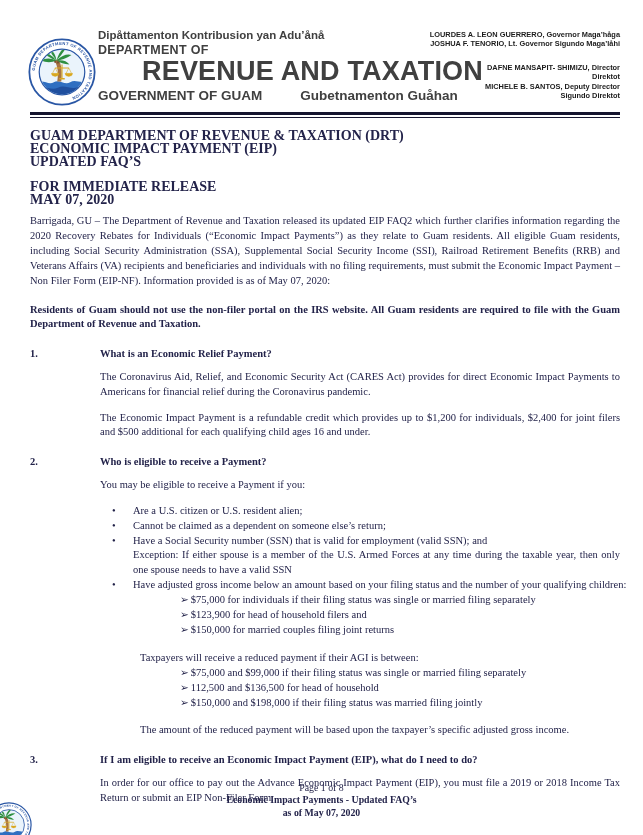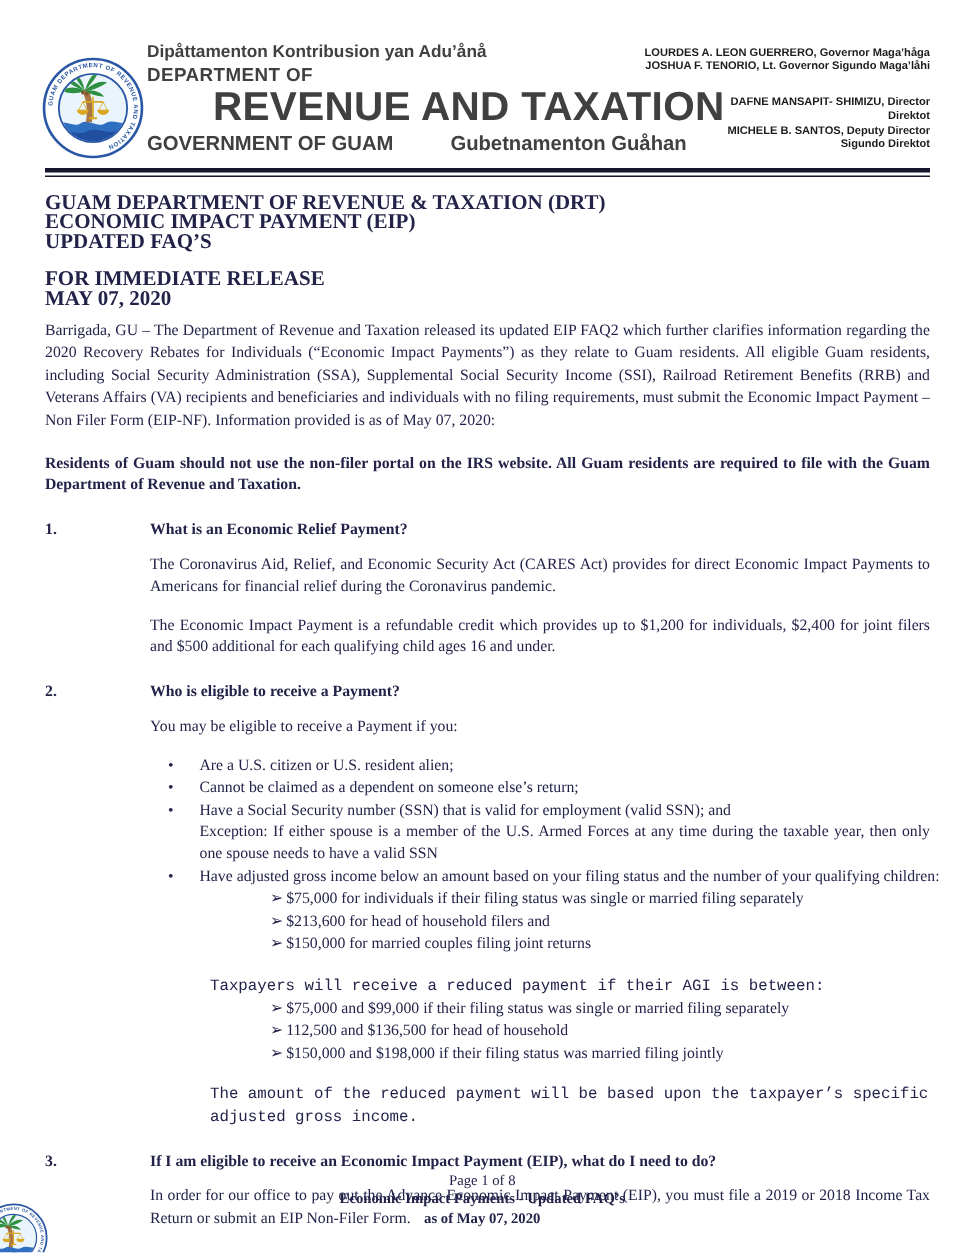--- a/index.html
+++ b/index.html
@@ -29,21 +29,21 @@
   .qnum{position:absolute;left:0;}
   .ans{margin-left:70px;margin-top:8px;text-align:justify;}
   .lead{margin-left:70px;margin-top:8px;}
   .brow{display:flex;margin-left:82px;}
   .bdot{width:21px;flex:none;}
   .btxt{flex:1;text-align:justify;}
   .nowrap .btxt{white-space:nowrap;text-align:left;}
   .exception{margin-left:103px;text-align:justify;}
   .srow{margin-left:150px;}
   .arr{margin-right:2px;}
-  .mid{margin-left:110px;margin-top:13px;font-family:Liberation Mono, monospace;}
+  .mid{margin-left:110px;margin-top:13px;}
   
   .footer{position:absolute;left:0;right:0;top:782px;text-align:center;font-size:9.8px;line-height:12.4px;}
   .footer .b{font-weight:bold;}
   .svg-defs{position:absolute;width:0;height:0;}
 </style>
 </head>
 <body>
 
 <div class="page">
 
@@ -156,21 +156,21 @@
     <div class="exception">Exception: If either spouse is a member of the U.S. Armed Forces at any time during the taxable year, then only one spouse needs to have a valid SSN</div>
     <div class="brow nowrap">
       <span class="bdot">•</span>
       <span class="btxt">Have adjusted gross income below an amount based on your filing status and the number of your qualifying children:</span>
     </div>
 
     <div class="srow">
       <span class="arr">➢</span><span>$75,000 for individuals if their filing status was single or married filing separately</span>
     </div>
     <div class="srow">
-      <span class="arr">➢</span><span>$213,600 for head of household filers and</span>
+      <span class="arr">➢</span><span>$123,900 for head of household filers and</span>
     </div>
     <div class="srow">
       <span class="arr">➢</span><span>$150,000 for married couples filing joint returns</span>
     </div>
 
     <div class="mid">Taxpayers will receive a reduced payment if their AGI is between:</div>
     <div class="srow">
       <span class="arr">➢</span><span>$75,000 and $99,000 if their filing status was single or married filing separately</span>
     </div>
     <div class="srow">

